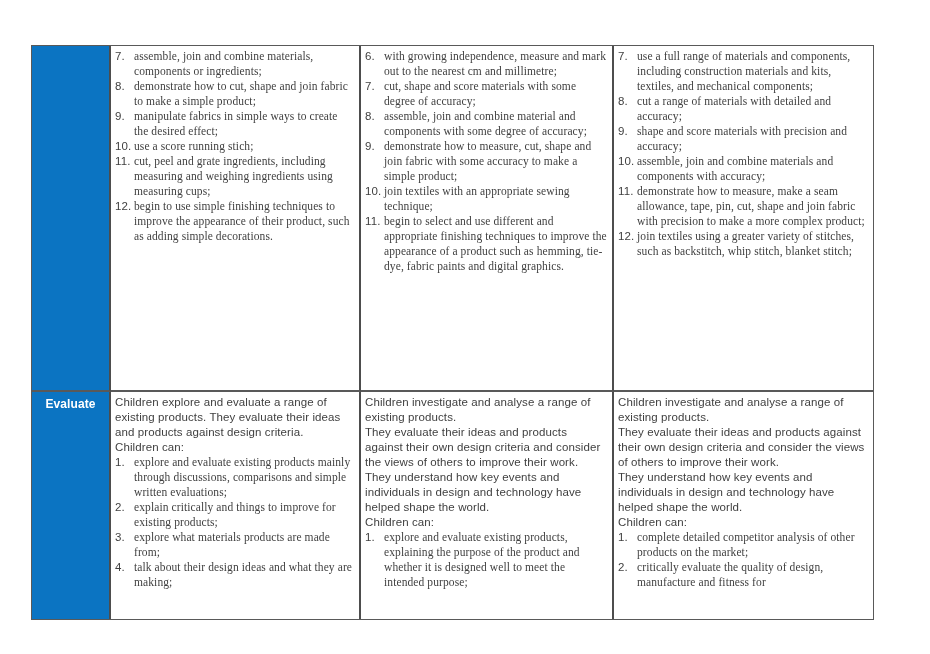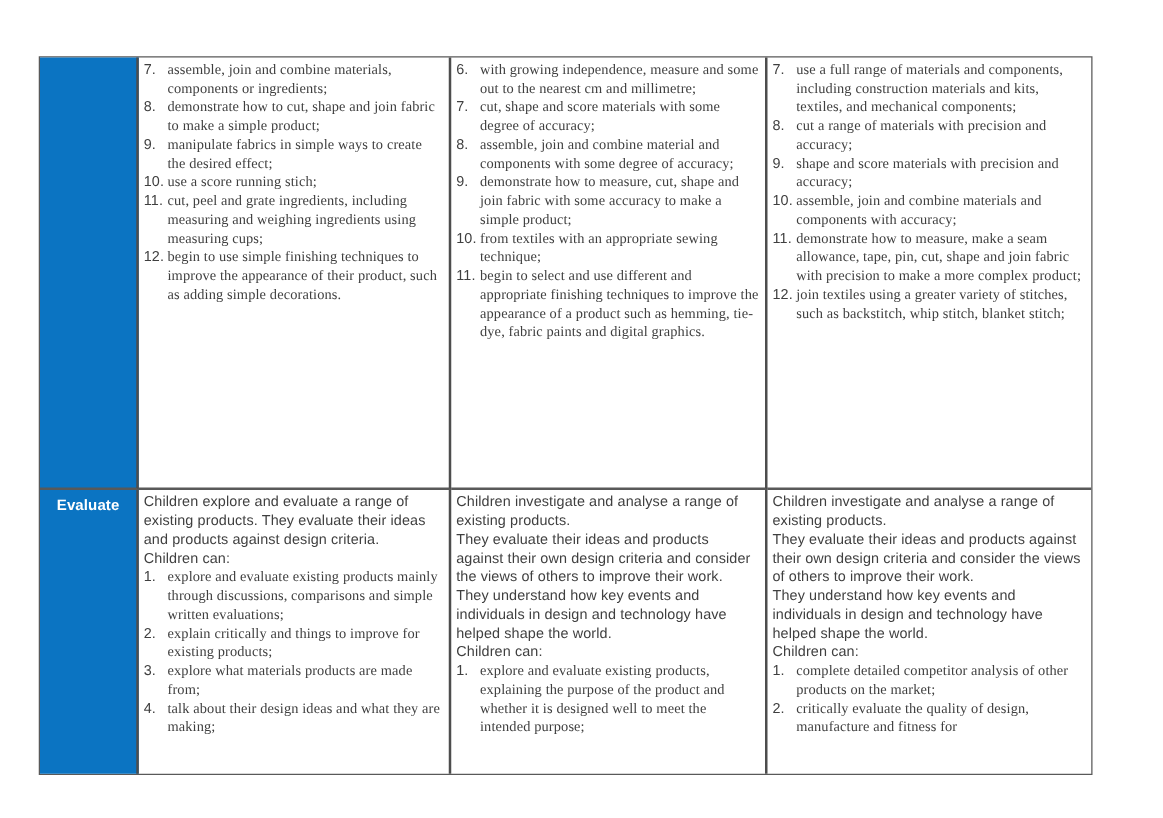--- a/index.html
+++ b/index.html
@@ -81,51 +81,51 @@
           <span class="txt">cut, peel and grate ingredients, including measuring and weighing ingredients using measuring cups;</span>
         </div>
         <div class="li">
           <span class="num">12.</span>
           <span class="txt">begin to use simple finishing techniques to improve the appearance of their product, such as adding simple decorations.</span>
         </div>
       </div>
     <div class="cell body v-border h-border">
         <div class="li">
           <span class="num">6.</span>
-          <span class="txt">with growing independence, measure and some out to the nearest cm and millimetre;</span>
+          <span class="txt">with growing independence, measure and mark out to the nearest cm and millimetre;</span>
         </div>
         <div class="li">
           <span class="num">7.</span>
           <span class="txt">cut, shape and score materials with some degree of accuracy;</span>
         </div>
         <div class="li">
           <span class="num">8.</span>
           <span class="txt">assemble, join and combine material and components with some degree of accuracy;</span>
         </div>
         <div class="li">
           <span class="num">9.</span>
           <span class="txt">demonstrate how to measure, cut, shape and join fabric with some accuracy to make a simple product;</span>
         </div>
         <div class="li">
           <span class="num">10.</span>
-          <span class="txt">from textiles with an appropriate sewing technique;</span>
+          <span class="txt">join textiles with an appropriate sewing technique;</span>
         </div>
         <div class="li">
           <span class="num">11.</span>
           <span class="txt">begin to select and use different and appropriate finishing techniques to improve the appearance of a product such as hemming, tie-dye, fabric paints and digital graphics.</span>
         </div>
       </div>
     <div class="cell body h-border">
         <div class="li">
           <span class="num">7.</span>
           <span class="txt">use a full range of materials and components, including construction materials and kits, textiles, and mechanical components;</span>
         </div>
         <div class="li">
           <span class="num">8.</span>
-          <span class="txt">cut a range of materials with precision and accuracy;</span>
+          <span class="txt">cut a range of materials with detailed and accuracy;</span>
         </div>
         <div class="li">
           <span class="num">9.</span>
           <span class="txt">shape and score materials with precision and accuracy;</span>
         </div>
         <div class="li">
           <span class="num">10.</span>
           <span class="txt">assemble, join and combine materials and components with accuracy;</span>
         </div>
         <div class="li">

